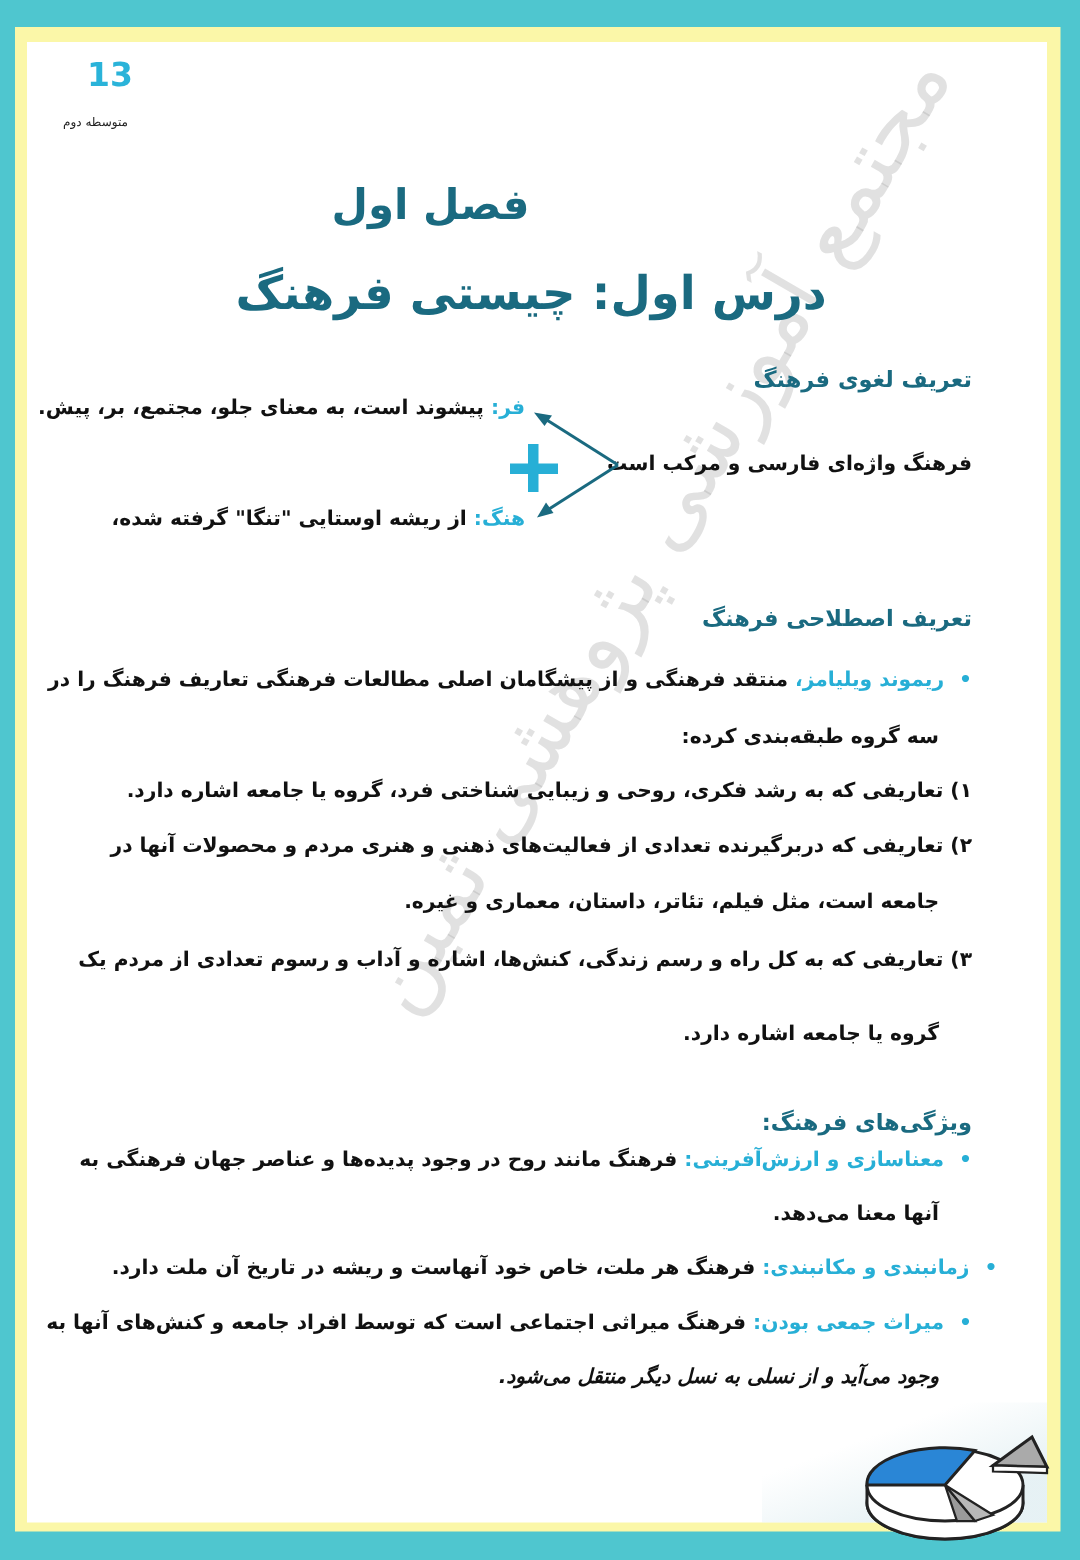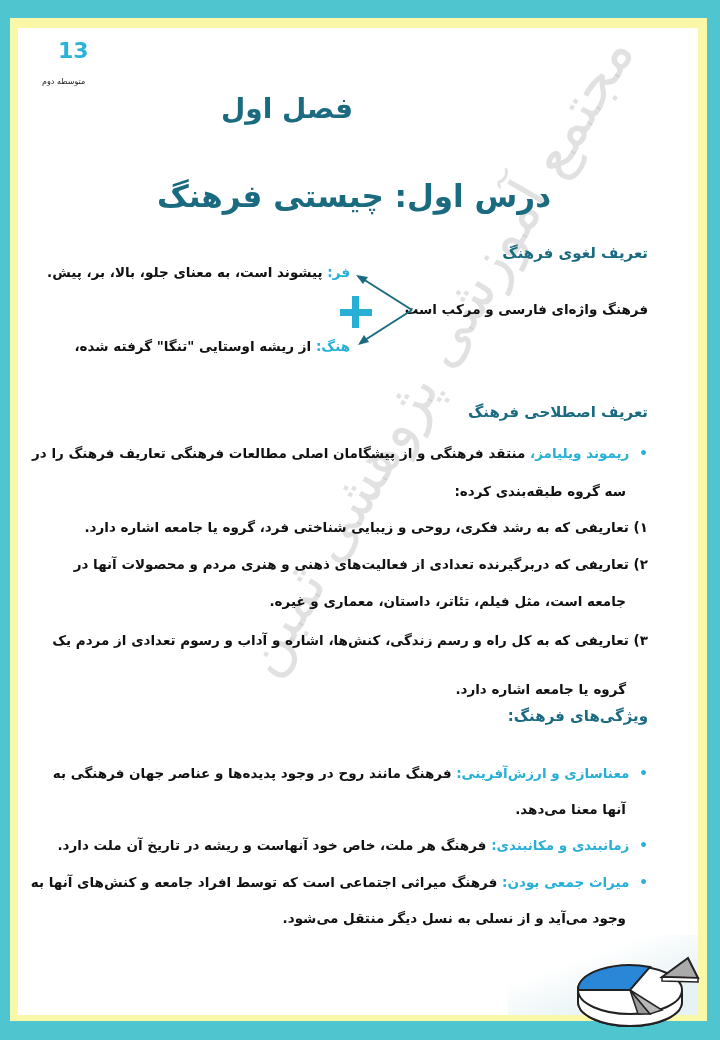--- a/index.html
+++ b/index.html
@@ -3,21 +3,21 @@
 <meta charset="utf-8">
 <style>
   html, body { margin:0; padding:0; }
   body { width:720px; height:1040px; position:relative; overflow:hidden; background:#4fc6cf; font-family:"DejaVu Sans", sans-serif; }
   .frame-yellow { position:absolute; left:10px; top:18px; width:697px; height:1003px; background:#fbf7a8; }
   .page { position:absolute; left:18px; top:28px; width:680px; height:987px; background:#ffffff; overflow:hidden; }
   .brand { position:absolute; left:2px; top:10px; width:270px; height:50px; }
   .brand-text { position:absolute; left:18px; top:10px; font-size:22px; font-weight:bold; color:#1a1a1a; direction:rtl; white-space:nowrap; letter-spacing:-0.5px; }
   .brand-num { position:absolute; left:38px; top:0px; font-size:22px; font-weight:bold; color:#2ab3d9; }
   .brand-sub { position:absolute; left:22px; top:39px; font-size:8px; color:#222; direction:rtl; white-space:nowrap; }
-  .chapter-title { position:absolute; left:0; width:538px; top:64px; text-align:center; font-size:28px; font-weight:bold; color:#1a6a80; direction:rtl; }
+  .chapter-title { position:absolute; left:0; width:538px; top:92px; text-align:center; font-size:28px; font-weight:bold; color:#1a6a80; direction:rtl; }
   .lesson-title { position:absolute; left:0; width:624px; top:150px; text-align:center; font-size:31px; font-weight:bold; color:#1a6a80; direction:rtl;padding-left:24px; }
   .heading { position:absolute; right:50px; font-size:15px; font-weight:bold; color:#1a6a80; direction:rtl; white-space:nowrap; }
   .line { position:absolute; font-size:13.5px; font-weight:bold; color:#111; direction:rtl; white-space:nowrap; }
   .accent { color:#27afd6; font-weight:bold; }
   .bullet { color:#27afd6; margin-left:10px; }
   .watermark { position:absolute; left:60px; top:290px; font-size:58px; color:rgba(170,170,170,0.35); transform:rotate(-60deg); transform-origin:center; white-space:nowrap; direction:rtl; font-family:"DejaVu Serif", serif; width:720px; text-align:center; pointer-events:none; }
   svg.overlay { position:absolute; left:0; top:0; }
   .pie { position:absolute; right:0px; bottom:0px; width:170px; height:110px; }
   .deco-corner { position:absolute; right:-10px; bottom:-10px; width:200px; height:90px; background:linear-gradient(160deg, rgba(255,255,255,0) 30%, rgba(220,236,240,0.7) 70%); }
 </style>
@@ -35,21 +35,21 @@
     <span class="brand-sub">متوسطه دوم</span>
   </div>
 
   <div class="chapter-title">فصل اول</div>
   <div class="lesson-title">درس اول: چیستی فرهنگ</div>
 
   <div class="heading" style="top:216px;">تعریف لغوی فرهنگ</div>
   <div class="line" style="right:50px; top:273px;">فرهنگ واژه‌ای فارسی و مرکب است</div>
 
   <div class="line" style="right:348px; top:236px;">
-    <span class="accent">فر:</span><span> پیشوند است، به معنای جلو، بالا، بر، پیش.</span>
+    <span class="accent">فر:</span><span> پیشوند است، به معنای جلو، مجتمع، بر، پیش.</span>
   </div>
   <div class="line" style="right:348px; top:310px;">
     <span class="accent">هنگ:</span><span> از ریشه اوستایی "تنگا" گرفته شده،</span>
   </div>
 
   <svg class="overlay" width="680" height="987">
     <g>
       <line x1="394" y1="282" x2="345" y2="251" stroke="#1a6a80" stroke-width="2"></line>
       <polygon points="338,247 350,249 345,256" fill="#1a6a80"></polygon>
       <line x1="394" y1="282" x2="347" y2="312" stroke="#1a6a80" stroke-width="2"></line>
@@ -72,35 +72,35 @@
   </div>
   <div class="line" style="right:50px; top:528px;">
     <span>۲)</span> <span>تعاریفی که دربرگیرنده تعدادی از فعالیت‌های ذهنی و هنری مردم و محصولات آنها در</span>
   </div>
   <div class="line" style="right:72px; top:565px;">جامعه است، مثل فیلم، تئاتر، داستان، معماری و غیره.</div>
   <div class="line" style="right:50px; top:604px;">
     <span>۳)</span> <span>تعاریفی که به کل راه و رسم زندگی، کنش‌ها، اشاره و آداب و رسوم تعدادی از مردم یک</span>
   </div>
   <div class="line" style="right:72px; top:640px;margin-top:13px;">گروه یا جامعه اشاره دارد.</div>
 
-  <div class="heading" style="top:679px;">ویژگی‌های فرهنگ:</div>
+  <div class="heading" style="top:711px;">ویژگی‌های فرهنگ:</div>
 
   <div class="line" style="right:50px; top:737px;">
     <span class="bullet">•</span><span class="accent">معناسازی و ارزش‌آفرینی:</span><span> فرهنگ مانند روح در وجود پدیده‌ها و عناصر جهان فرهنگی به</span>
   </div>
   <div class="line" style="right:72px; top:773px;">آنها معنا می‌دهد.</div>
 
-  <div class="line" style="right:50px; top:809px;margin-left:16px;">
+  <div class="line" style="right:33px; top:809px;margin-left:16px;">
     <span class="bullet">•</span><span class="accent">زمانبندی و مکانبندی:</span><span> فرهنگ هر ملت، خاص خود آنهاست و ریشه در تاریخ آن ملت دارد.</span>
   </div>
 
   <div class="line" style="right:50px; top:846px;">
     <span class="bullet">•</span><span class="accent">میراث جمعی بودن:</span><span> فرهنگ میراثی اجتماعی است که توسط افراد جامعه و کنش‌های آنها به</span>
   </div>
-  <div class="line" style="right:72px; top:882px;">وجود می‌آید و از نسلی به نسل دیگر منتقل می‌شود.</div>
+  <div class="line" style="right:72px; top:882px;font-style:italic;">وجود می‌آید و از نسلی به نسل دیگر منتقل می‌شود.</div>
 
   <div class="deco-corner"></div>
 </div>
 
 <svg class="pie" viewBox="0 0 170 110" style="right:0; bottom:0;">
   <ellipse cx="80" cy="72" rx="52" ry="24" fill="#ffffff" stroke="#222" stroke-width="2"></ellipse>
   <path d="M28 60 L28 72 A52 24 0 0 0 132 72 L132 60" fill="#ffffff" stroke="#222" stroke-width="2"></path>
   <ellipse cx="80" cy="60" rx="52" ry="24" fill="#ffffff" stroke="#222" stroke-width="2"></ellipse>
   <path d="M80 60 L28 60 A52 24 0 0 1 100 37 Z" fill="#2a86d6" stroke="#222" stroke-width="2"></path>
   <path d="M80 60 L88 84 L100 84 Z" fill="#9a9a9a" stroke="#222" stroke-width="1.5"></path>

